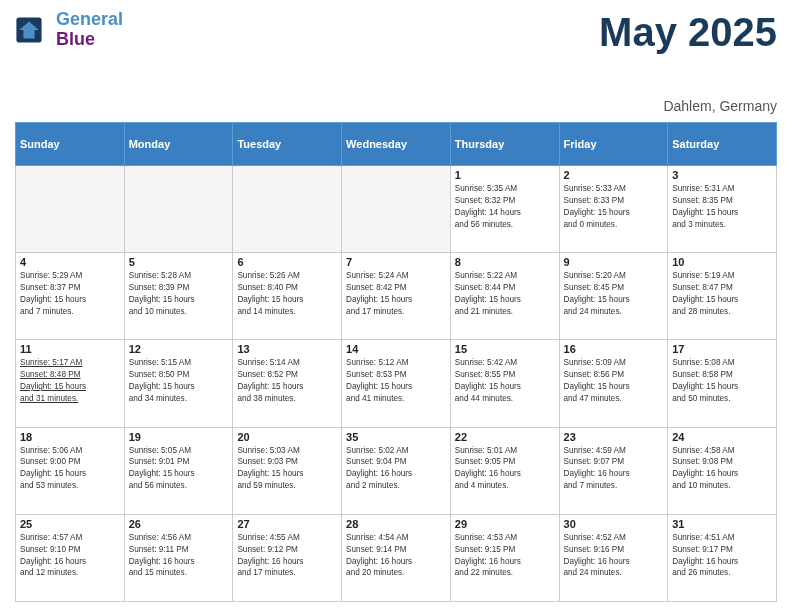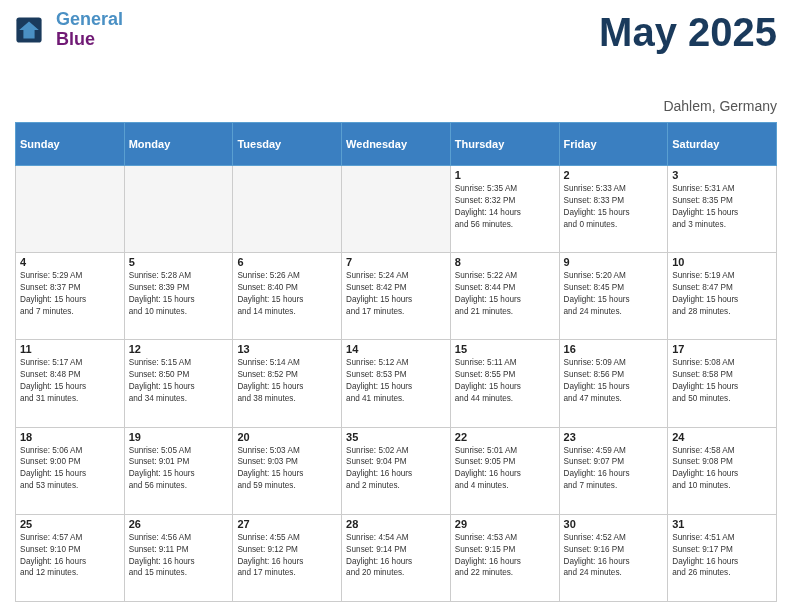--- a/index.html
+++ b/index.html
@@ -203,21 +203,21 @@
             <span class="day-num">10</span>
             <div class="day-info" style="white-space: pre-line;">Sunrise: 5:19 AM
 Sunset: 8:47 PM
 Daylight: 15 hours
 and 28 minutes.</div>
           </td>
         </tr>
         <tr>
           <td>
             <span class="day-num">11</span>
-            <div class="day-info" style="white-space: pre-line;">Sunrise: 5:17 AM
+            <div class="day-info" style="white-space: pre-line; text-decoration: underline;">Sunrise: 5:17 AM
 Sunset: 8:48 PM
 Daylight: 15 hours
 and 31 minutes.</div>
           </td>
           <td>
             <span class="day-num">12</span>
             <div class="day-info" style="white-space: pre-line;">Sunrise: 5:15 AM
 Sunset: 8:50 PM
 Daylight: 15 hours
 and 34 minutes.</div>
@@ -231,21 +231,21 @@
           </td>
           <td>
             <span class="day-num">14</span>
             <div class="day-info" style="white-space: pre-line;">Sunrise: 5:12 AM
 Sunset: 8:53 PM
 Daylight: 15 hours
 and 41 minutes.</div>
           </td>
           <td>
             <span class="day-num">15</span>
-            <div class="day-info" style="white-space: pre-line;">Sunrise: 5:11 AM
+            <div class="day-info" style="white-space: pre-line;">Sunrise: 5:42 AM
 Sunset: 8:55 PM
 Daylight: 15 hours
 and 44 minutes.</div>
           </td>
           <td>
             <span class="day-num">16</span>
             <div class="day-info" style="white-space: pre-line;">Sunrise: 5:09 AM
 Sunset: 8:56 PM
 Daylight: 15 hours
 and 47 minutes.</div>

